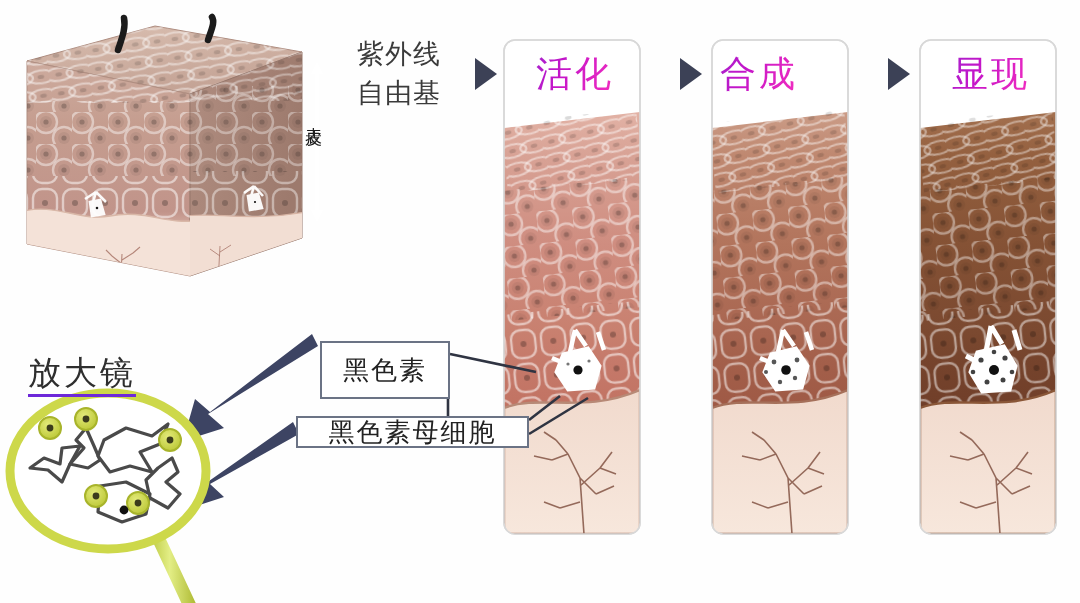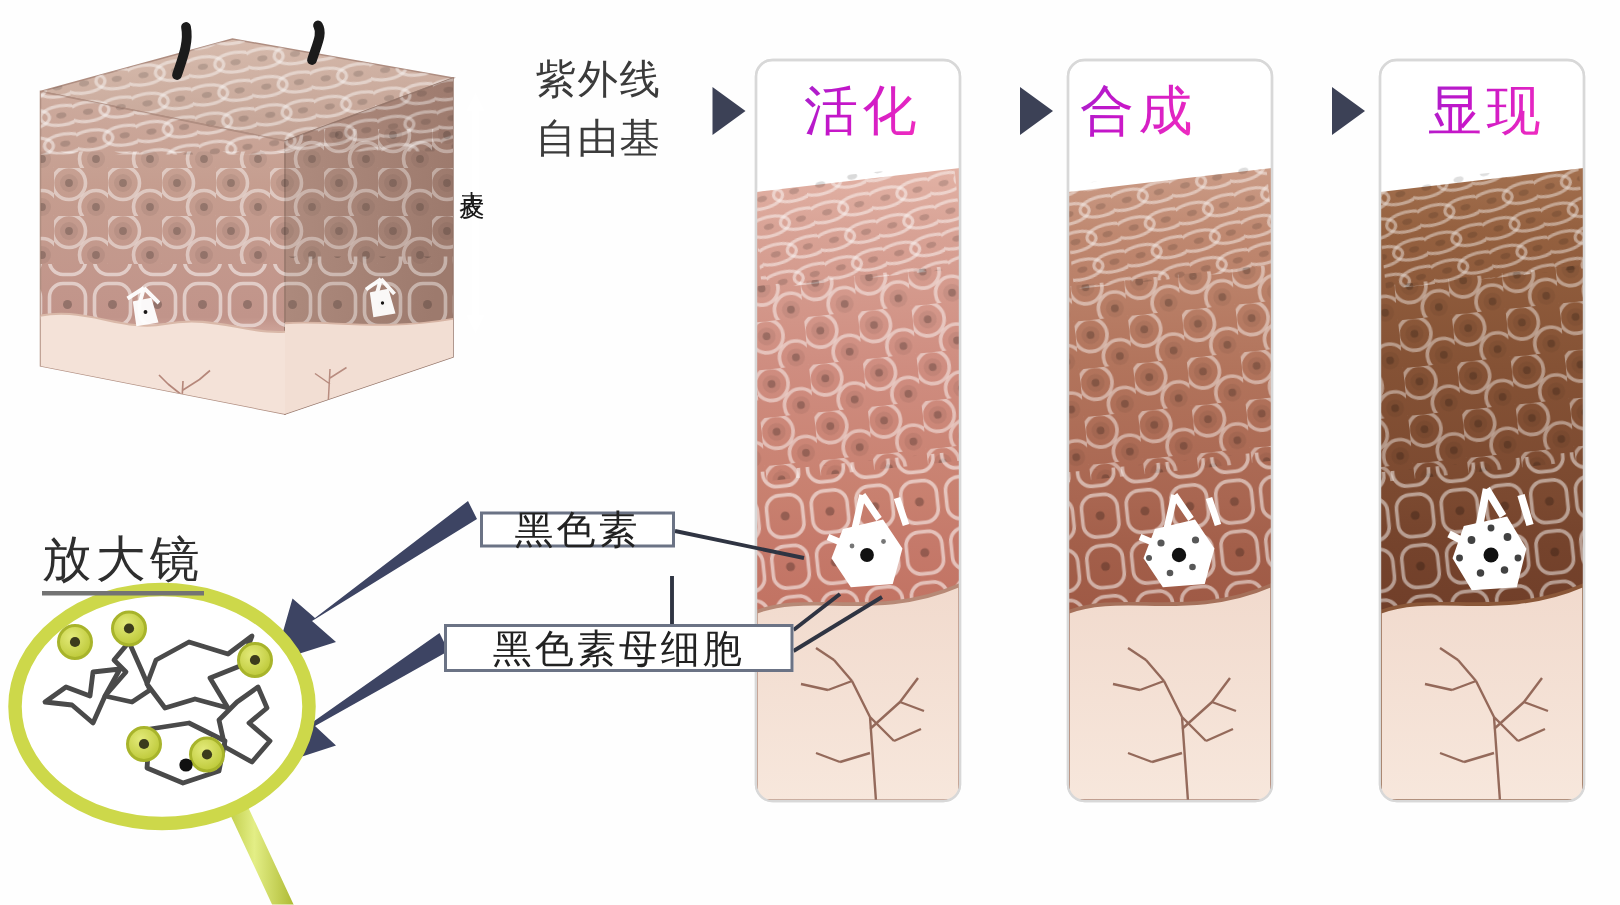--- a/index.html
+++ b/index.html
@@ -15,39 +15,39 @@
 
   
   .uv-text{
     position:absolute;left:357px;top:18px;
     font-size:27px;line-height:39px;color:#3b3b3b;
     letter-spacing:1px;font-weight:500;white-space:pre-line;
   }
   .magnifier-label{
     position:absolute;left:28px;top:337px;
     font-size:33px;color:#2e2e2e;letter-spacing:3px;
-    border-bottom:3px solid #737373;padding-bottom:1px;
+    border-bottom:3px solid #6d28d9;padding-bottom:1px;
     line-height:40px;
   }
   .panel-title{
     position:absolute;top:34px;width:142px;text-align:center;
     font-size:36px;font-weight:400;letter-spacing:3px;
     background:linear-gradient(115deg,#8b2fd0 0%,#c315c9 40%,#ee2bc0 75%,#ff57c8 100%);
     -webkit-background-clip:text;background-clip:text;
     -webkit-text-fill-color:transparent;color:transparent;
   }
   .callout{
     position:absolute;
     border:2px solid #6b7385;
     background:#ffffff;
     font-size:26px;color:#222;letter-spacing:2px;
     display:flex;align-items:center;justify-content:center;
     box-sizing:border-box;
   }
-  #callout-melanin{left:320px;top:325px;width:130px;height:24px;}
+  #callout-melanin{left:320px;top:325px;width:130px;height:58px;}
   #callout-melanocyte{left:296px;top:400px;width:233px;height:32px;}
   .epidermis-label{
     position:absolute;left:298px;top:98px;width:26px;
     font-size:17px;color:#1a1a1a;line-height:21px;
     writing-mode:vertical-rl;text-orientation:upright;letter-spacing:2px;
   }
 </style>
 </head>
 <body>
 

